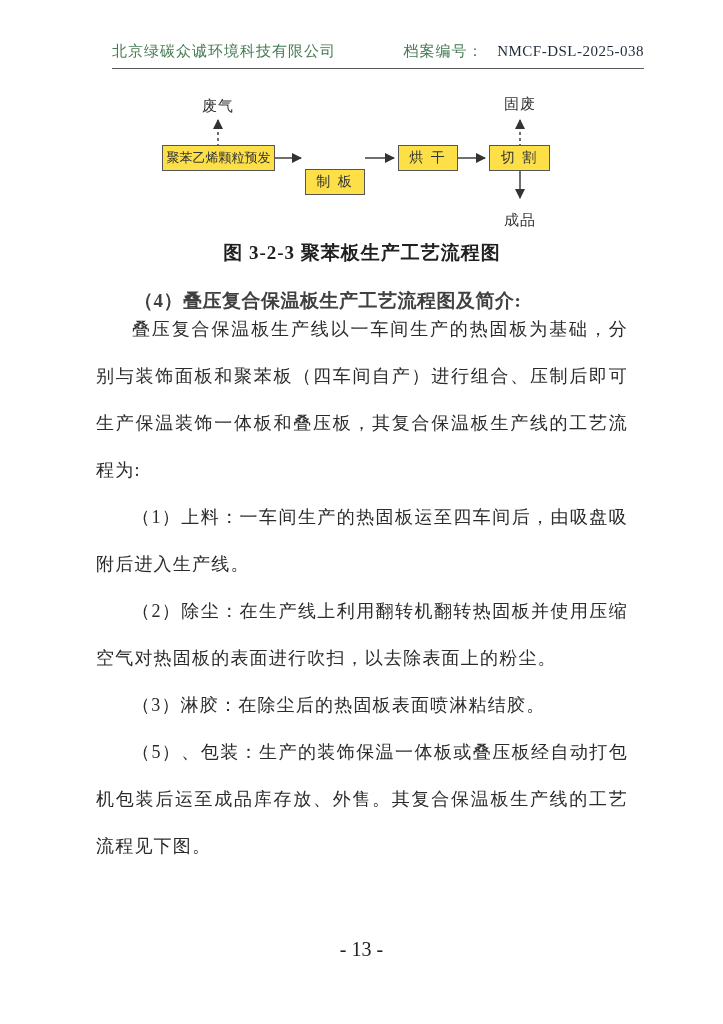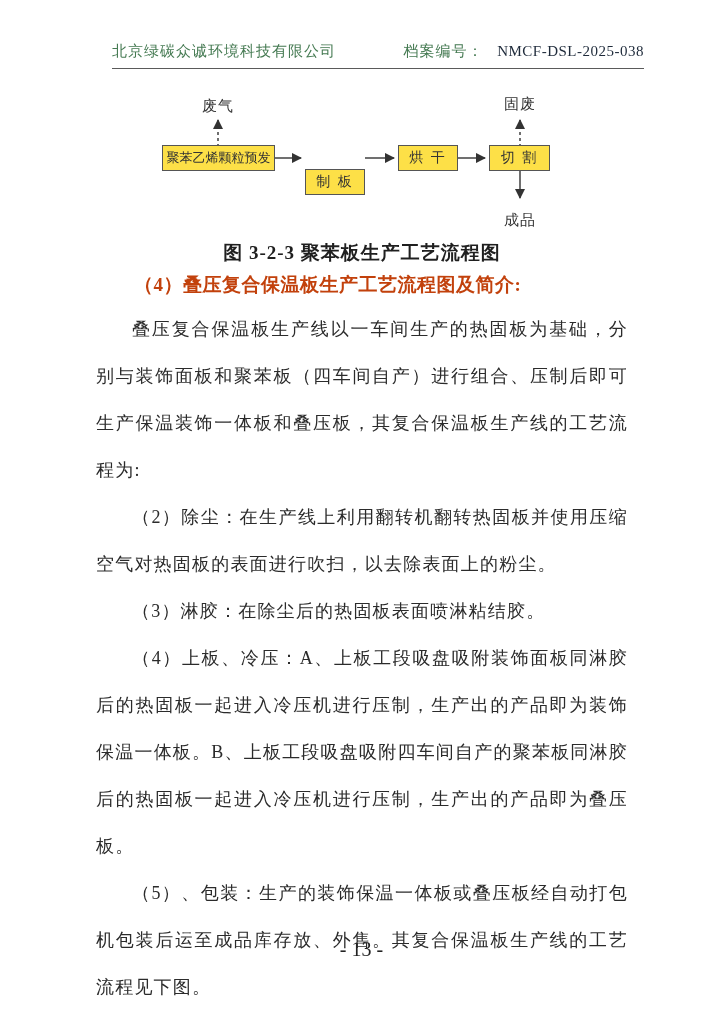--- a/index.html
+++ b/index.html
@@ -77,25 +77,25 @@
     width: 532px;
     text-align: center;
     font-weight: bold;
     font-size: 19px;
     color: #1f1f1f;
     letter-spacing: 1px;
   }
   .heading {
     position: absolute;
     left: 96px;
-    top: 272px;
+    top: 288px;
     width: 532px;
     font-weight: bold;
     font-size: 19px;
-    color: #c2410c;
+    color: #404040;
     text-indent: 2em;
     letter-spacing: 0.5px;
   }
   .body-text {
     position: absolute;
     left: 96px;
     top: 306px;
     width: 532px;
   }
   .body-text p {
@@ -153,21 +153,21 @@
     <div class="fc-box fc-box-3">烘 干</div>
     <div class="fc-box fc-box-4">切 割</div>
   </div>
 
   <div class="caption">图 3-2-3 聚苯板生产工艺流程图</div>
 
   <div class="heading">（4）叠压复合保温板生产工艺流程图及简介:</div>
 
   <div class="body-text">
     <p>叠压复合保温板生产线以一车间生产的热固板为基础，分别与装饰面板和聚苯板（四车间自产）进行组合、压制后即可生产保温装饰一体板和叠压板，其复合保温板生产线的工艺流程为:</p>
+    <p>（1）上料：一车间生产的热固板运至四车间后，由吸盘吸附后进入生产线。</p>
     <p>（2）除尘：在生产线上利用翻转机翻转热固板并使用压缩空气对热固板的表面进行吹扫，以去除表面上的粉尘。</p>
     <p>（3）淋胶：在除尘后的热固板表面喷淋粘结胶。</p>
-    <p>（4）上板、冷压：A、上板工段吸盘吸附装饰面板同淋胶后的热固板一起进入冷压机进行压制，生产出的产品即为装饰保温一体板。B、上板工段吸盘吸附四车间自产的聚苯板同淋胶后的热固板一起进入冷压机进行压制，生产出的产品即为叠压板。</p>
     <p>（5）、包装：生产的装饰保温一体板或叠压板经自动打包机包装后运至成品库存放、外售。其复合保温板生产线的工艺流程见下图。</p>
   </div>
 
   <div class="footer">- 13 -</div>
 
 </div>
 
 </body></html>

